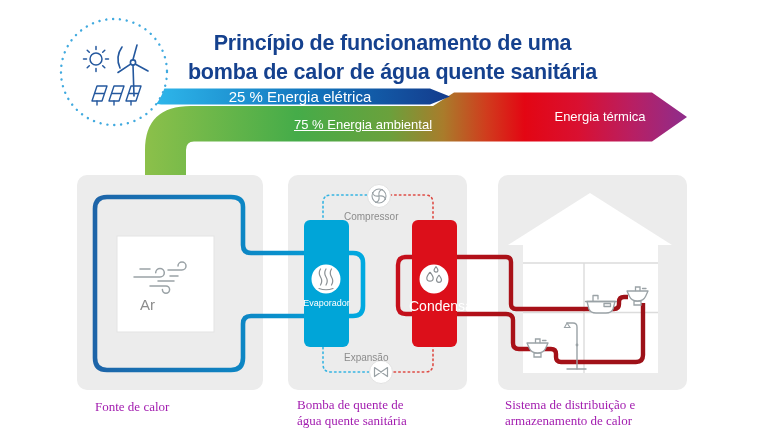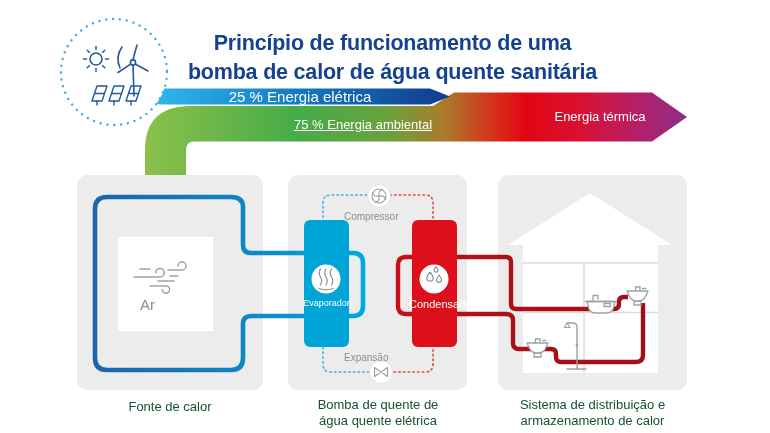--- a/index.html
+++ b/index.html
@@ -5,21 +5,21 @@
   html,body{margin:0;padding:0;background:#fff;}
   #stage{position:relative;width:770px;height:433px;background:#ffffff;overflow:hidden;
          font-family:"Liberation Sans",sans-serif;}
   #stage svg{position:absolute;left:0;top:0;}
   .lbl{position:absolute;font-family:"Liberation Sans",sans-serif;}
   .title{left:140px;top:29px;width:505px;text-align:center;color:#15418e;
          font-size:21.5px;font-weight:700;line-height:29px;letter-spacing:-0.2px;}
   .ribbon-lbl{color:#ffffff;font-size:15px;text-align:center;height:16px;line-height:16px;}
   .unit-lbl{color:#ffffff;text-align:center;}
   .gray-lbl{color:#8c8c8c;text-align:left;}
-  .caption{color:#14532d;font-size:13px;line-height:16px;text-align:center;}
+  .caption{color:#a21caf;font-size:13px;line-height:16px;text-align:left;font-family:Liberation Serif, serif;}
 </style>
 </head>
 <body>
 
 <div id="stage">
 
   <svg width="770" height="433" viewBox="0 0 770 433">
     <defs>
       <linearGradient id="bandGrad" gradientUnits="userSpaceOnUse" x1="145" y1="0" x2="687" y2="0">
         <stop offset="0" stop-color="#8cc04a"></stop>
@@ -163,25 +163,25 @@
 
   <div class="lbl ribbon-lbl" style="left:170px;top:89px;width:260px;">25 % Energia elétrica</div>
   <div class="lbl ribbon-lbl" style="left:233px;top:117px;width:260px;font-size:13px;text-decoration:underline;">75 % Energia ambiental</div>
   <div class="lbl ribbon-lbl" style="left:520px;top:109px;width:160px;font-size:13px;">Energia térmica</div>
 
   <div class="lbl gray-lbl" style="left:140px;top:296px;width:60px;font-size:15px;">Ar</div>
 
   <div class="lbl gray-lbl" style="left:344px;top:211px;width:70px;font-size:10px;">Compressor</div>
   <div class="lbl gray-lbl" style="left:344px;top:352px;width:70px;font-size:10px;">Expansão</div>
   <div class="lbl unit-lbl" style="left:302px;top:298px;width:49px;font-size:9px;">Evaporador</div>
-  <div class="lbl unit-lbl" style="left:409px;top:298px;width:51px;font-size:11px;">Condensador</div>
+  <div class="lbl unit-lbl" style="left:409px;top:298px;width:51px;font-size:14px;">Condensador</div>
 
   <div class="lbl caption" style="left:95px;top:399px;width:150px;">Fonte de calor</div>
   <div class="lbl caption" style="left:297px;top:397px;width:162px;">
     <div>Bomba de quente de</div>
-    <div>água quente elétrica</div>
+    <div>água quente sanitária</div>
   </div>
   <div class="lbl caption" style="left:505px;top:397px;width:175px;">
     <div>Sistema de distribuição e</div>
     <div>armazenamento de calor</div>
   </div>
 
 </div>
 
 </body></html>

